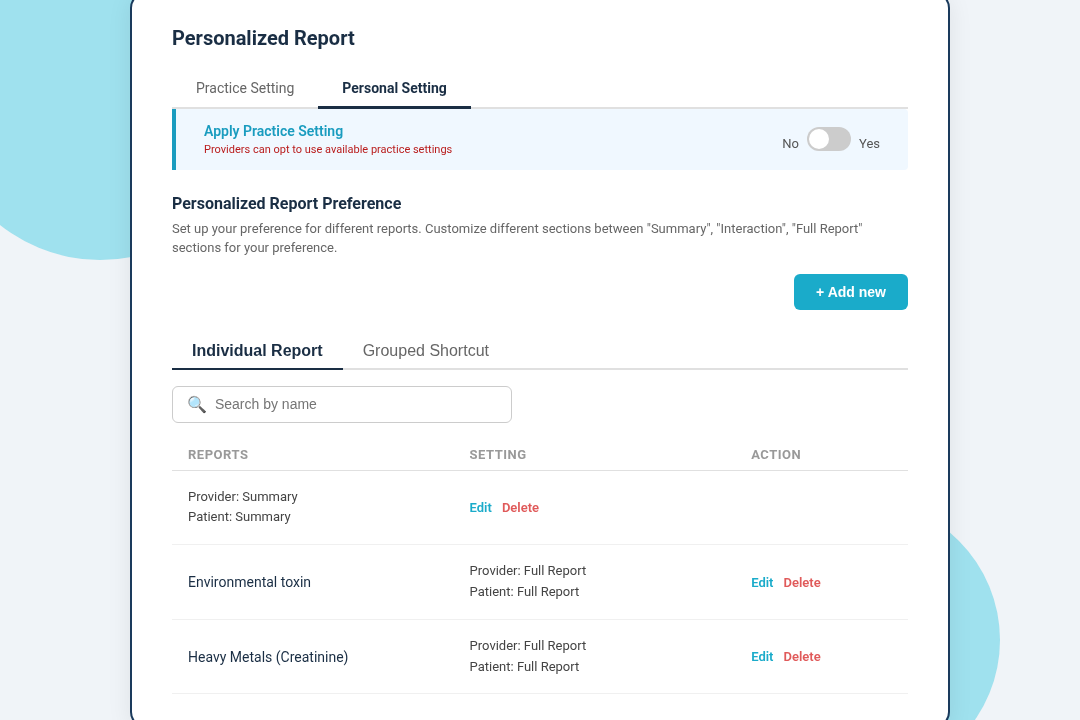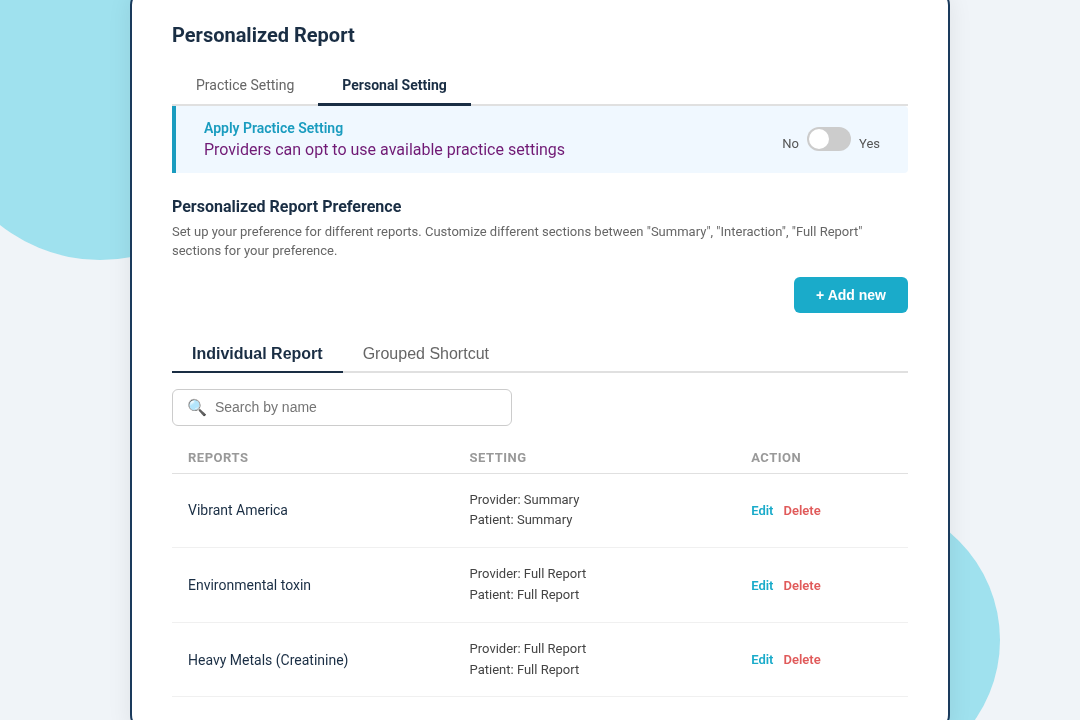--- a/index.html
+++ b/index.html
@@ -102,22 +102,22 @@
     }
 
     .apply-setting-title {
       font-size: 14px;
       font-weight: 600;
       color: #1a9cbf;
       margin-bottom: 4px;
     }
 
     .apply-setting-desc {
-      font-size: 16px;
-      color: #701a75;
+      font-size: 11px;
+      color: #b91c1c;
     }
 
     .toggle-group {
       display: flex;
       align-items: flex-end;
       gap: 8px;
     }
 
     .toggle-label {
       font-size: 13px;
@@ -329,21 +329,20 @@
     <input class="search-input" type="text" placeholder="Search by name" style="">
   </div>
 
   <div class="table-header">
     <div class="table-header-cell">REPORTS</div>
     <div class="table-header-cell">SETTING</div>
     <div class="table-header-cell">ACTION</div>
   </div>
 
   <div class="table-row">
-    <div class="report-name">Vibrant America</div>
     <div class="setting-cell">
       <span>Provider: Summary</span><br>
       <span>Patient: Summary</span>
     </div>
     <div class="action-cell">
       <span class="action-edit">Edit</span>
       <span class="action-delete">Delete</span>
     </div>
   </div>
 

